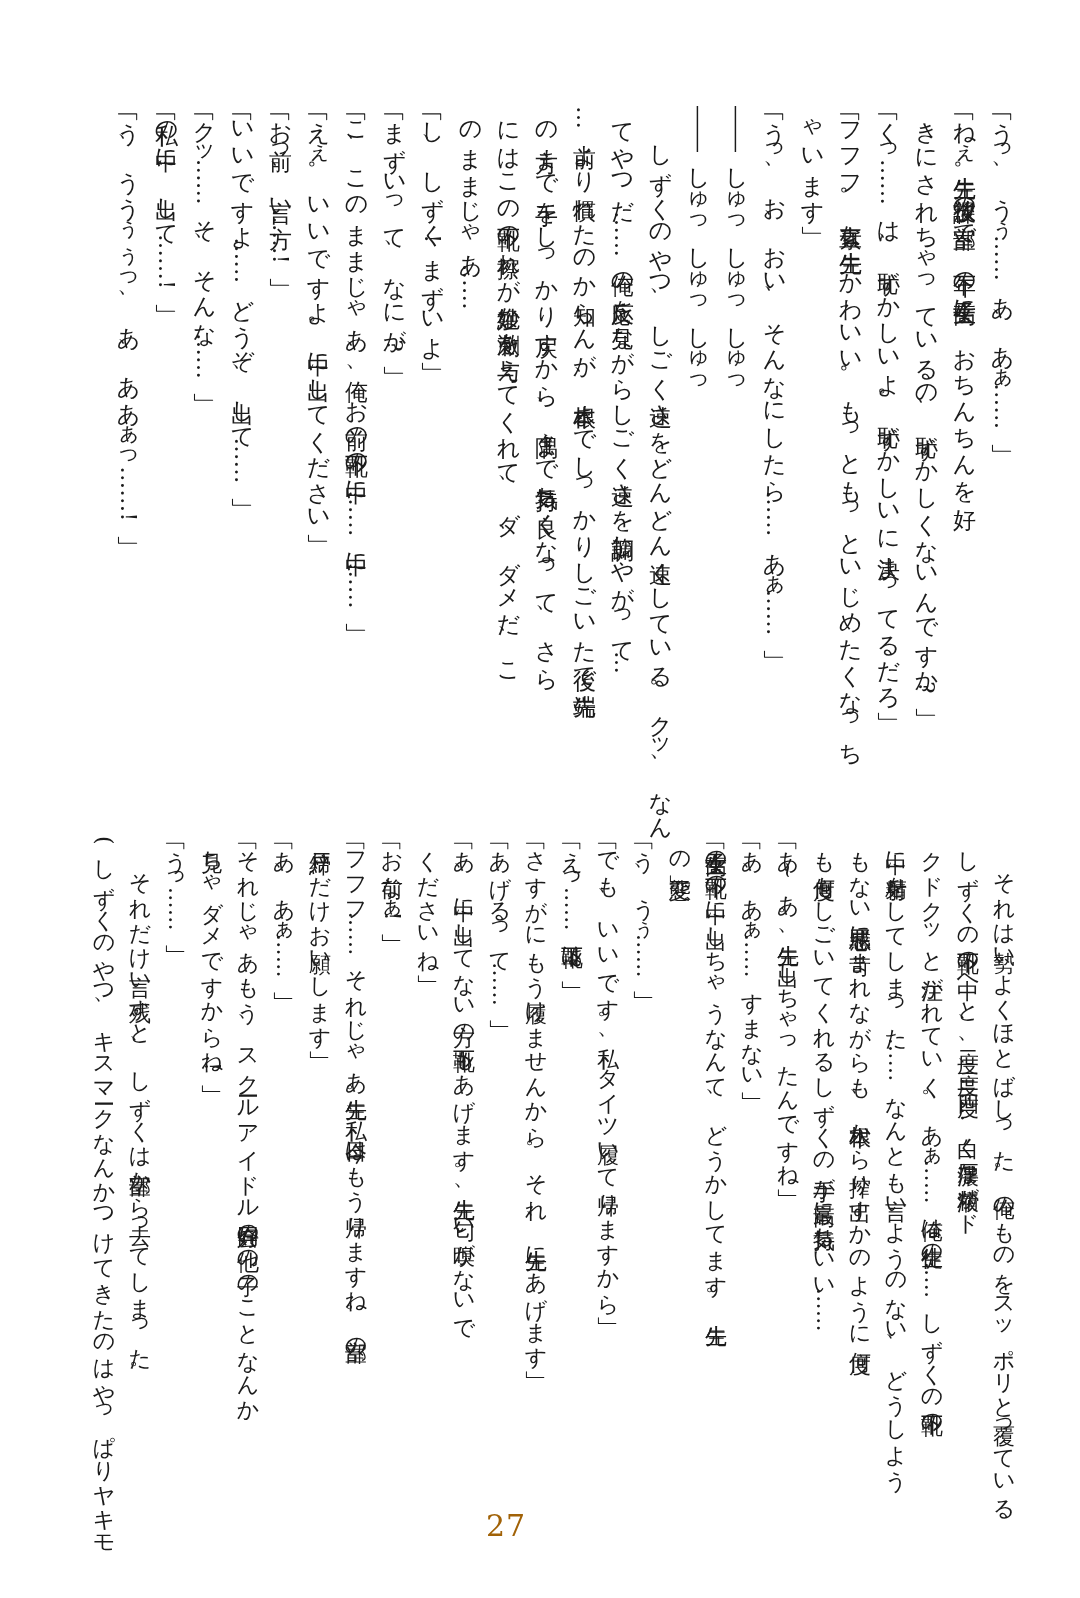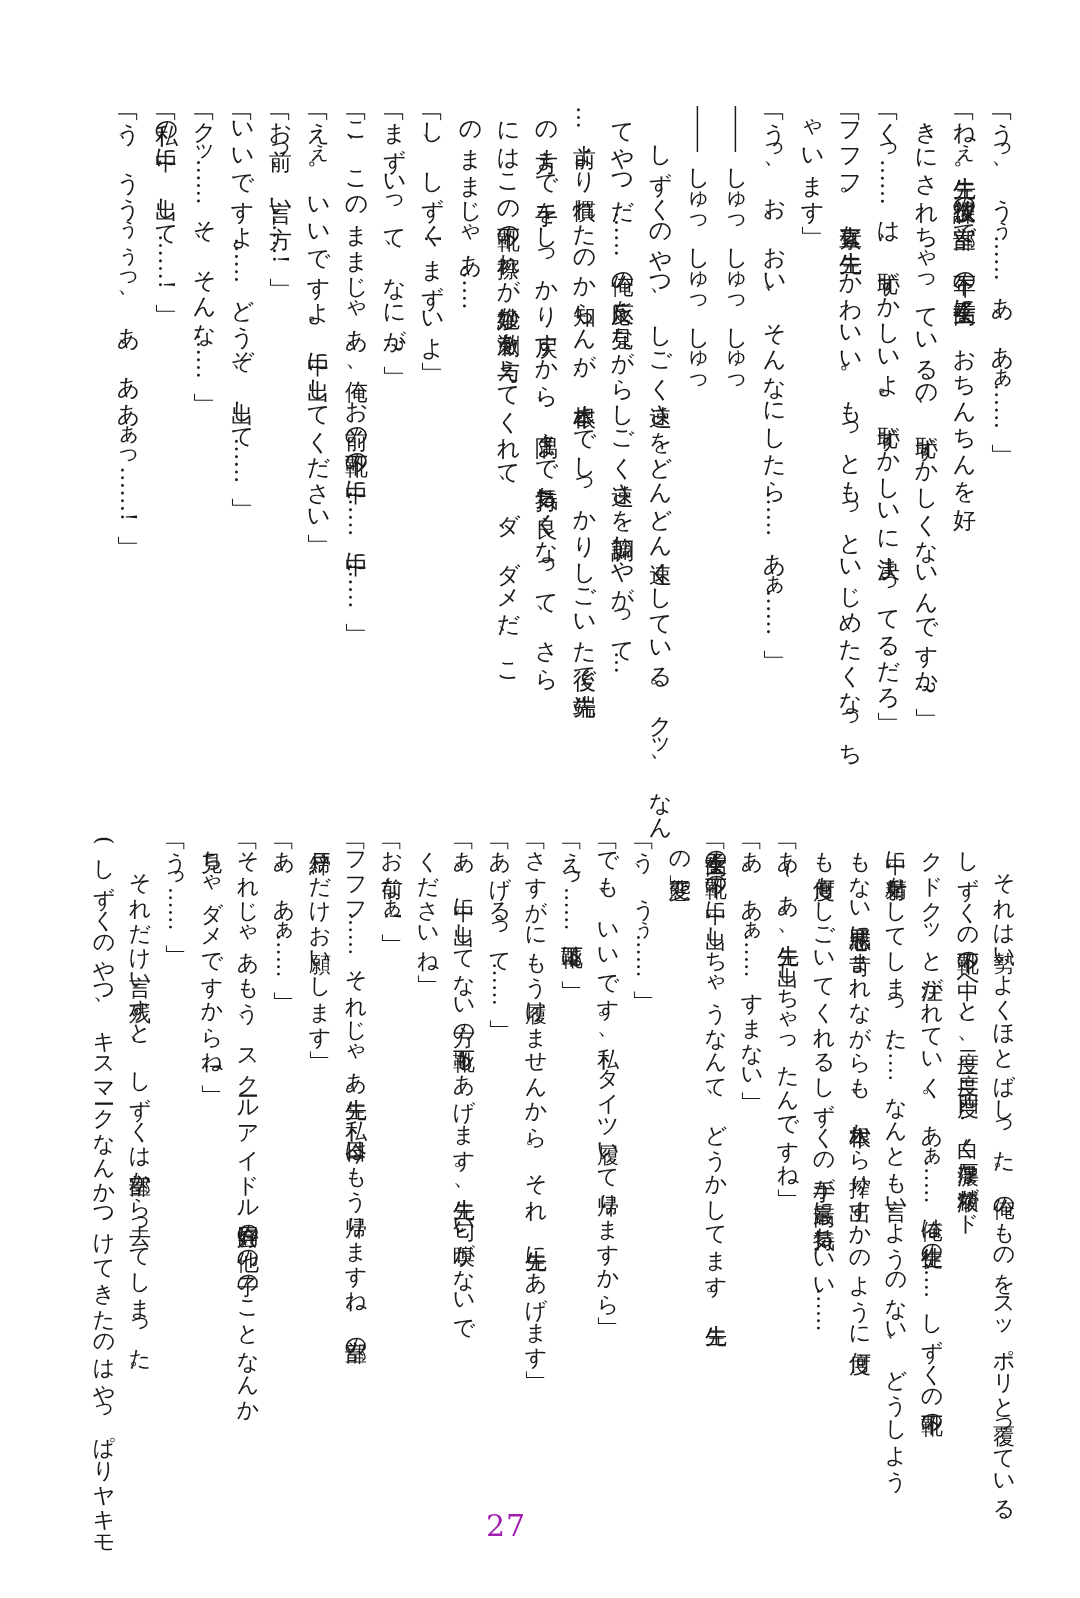--- a/index.html
+++ b/index.html
@@ -39,21 +39,21 @@
     font-size:22px;
     line-height:36px;
   }
   .pagenum{
     position:absolute;
     top:1508px;
     left:0;
     width:1012px;
     text-align:center;
     font-size:30px;
-    color:#a21caf;
+    color:#a16207;
     letter-spacing:1px;
   }
 </style>
 </head>
 <body>
 
 <div class="page">
   <div class="vblock block-top"><div class="tline">「うっ、うぅ……あ、あぁ……」</div><div class="tline">「ねぇ先生。放課後の部室で、年下の女子高生に、おちんちんを好</div><div class="tline">きにされちゃっているの、恥ずかしくないんですか?」</div><div class="tline">「くっ……は、恥ずかしいよ。恥ずかしいに決まってるだろ」</div><div class="tline">「フフフ。素直な先生、かわいい。もっともっといじめたくなっち</div><div class="tline">ゃいます」</div><div class="tline">「うっ、お、おい、そんなにしたら……あぁ……」</div><div class="tline">――しゅっしゅっしゅっ</div><div class="tline">――しゅっしゅっしゅっ</div><div class="tline">　しずくのやつ、しごく速さをどんどん速くしている。クッ、なん</div><div class="tline">てやつだ……俺の反応を見ながらしごく速さを調節しやがって…</div><div class="tline">…前より慣れたのか知らんが、根本までしっかりしごいた後で先端</div><div class="tline">の方まで手をしっかり戻すから、隅々まで気持ち良くなって、さら</div><div class="tline">にはこの靴下の擦れが絶妙な刺激を与えてくれて、ダ、ダメだ、こ</div><div class="tline">のままじゃあ……</div><div class="tline">「し、しずく!まずいよ」</div><div class="tline">「まずいって、なにが?」</div><div class="tline">「こ、このままじゃあ、俺、お前の靴下の中に……中に……」</div><div class="tline">「えぇ。いいですよ。中に出してください」</div><div class="tline">「お前っ、言い方……!」</div><div class="tline">「いいですよ……どうぞ、出して……」</div><div class="tline">「クッ……そ、そんな……」</div><div class="tline">「私の中に、出して……!」</div><div class="tline">「う、ううぅぅっ、あ、ああぁっ……!」</div></div>
   <div class="vblock block-bottom"><div class="tline">　それは勢いよくほとばしった。俺のものをスッポリと覆っている</div><div class="tline">しずくの靴下の中へと、二度、三度、四度……白く濃厚な精液がド</div><div class="tline">クドクッと注がれていく。あぁ……俺は生徒の……しずくの靴下の</div><div class="tline">中に射精をしてしまった……なんとも言いようのない、どうしよう</div><div class="tline">もない罪悪感に苛まれながらも、根本から搾り出すかのように何度</div><div class="tline">も何度もしごいてくれるしずくの手が最高に気持ちいい……</div><div class="tline">「あ~あ。先生、出しちゃったんですね」</div><div class="tline">「あ、あぁ……すまない」</div><div class="tline">「女子高生の靴下の中に出しちゃうなんて、どうかしてます。先生</div><div class="tline">の変態」</div><div class="tline">「う、うぅ……」</div><div class="tline">「でも、いいです。私、タイツ履いて帰りますから」</div><div class="tline">「えっ……靴下は?」</div><div class="tline">「さすがにもう履けませんから。それ、先生にあげます」</div><div class="tline">「あげるって……」</div><div class="tline">「あ、中に出してない方の靴下もあげます。先生、匂い嗅がないで</div><div class="tline">くださいね」</div><div class="tline">「お前なぁ!」</div><div class="tline">「フフフ……それじゃあ先生。私、今日はもう帰りますね。部室の</div><div class="tline">戸締りだけお願いします」</div><div class="tline">「あ、あぁ……」</div><div class="tline">「それじゃあもう、スクールアイドル同好会の他の子のことなんか</div><div class="tline">見ちゃダメですからね!」</div><div class="tline">「うっ……」</div><div class="tline">　それだけ言い残すと、しずくは部室から去ってしまった。</div><div class="tline">(しずくのやつ、キスマークなんかつけてきたのはやっぱりヤキモ</div></div>
   <div class="pagenum">27</div>

